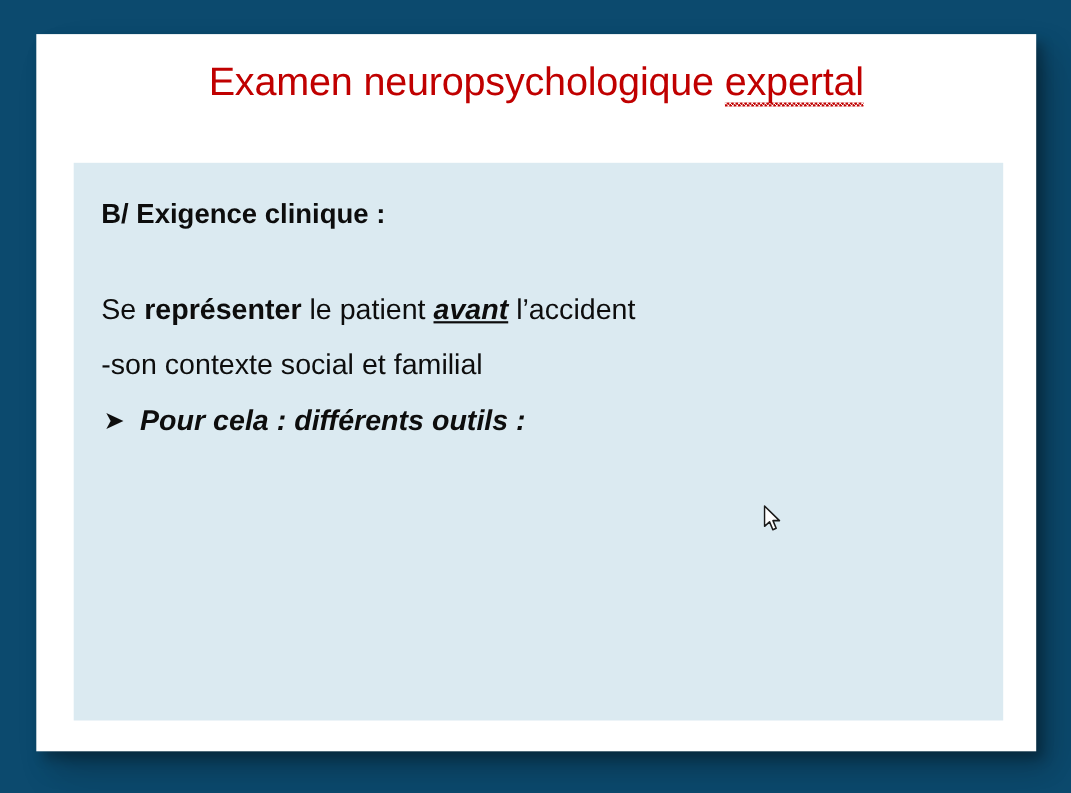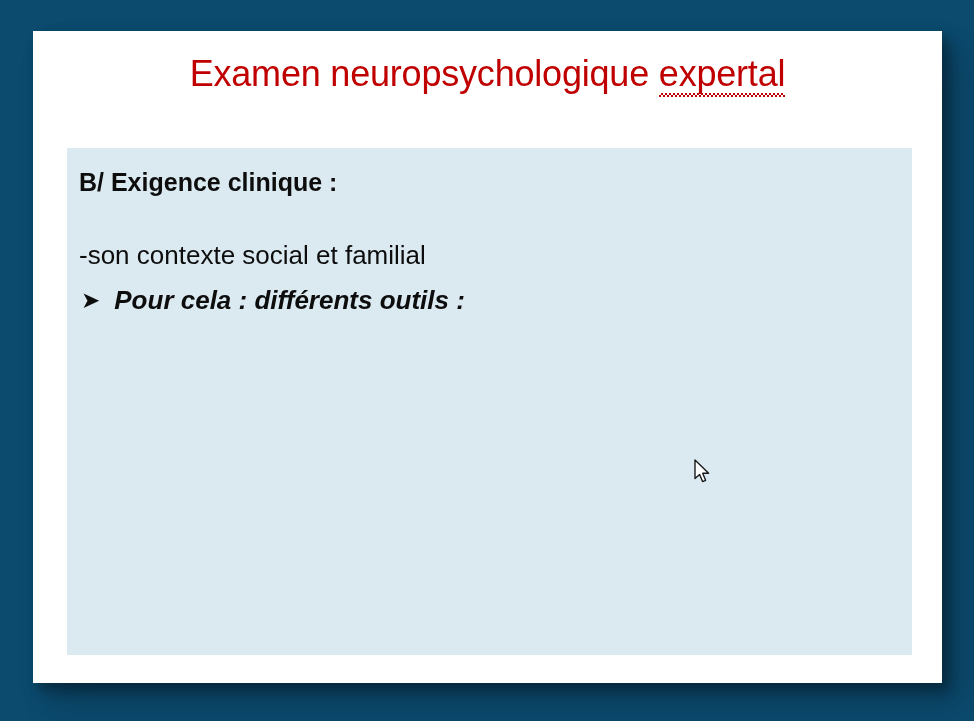--- a/index.html
+++ b/index.html
@@ -86,21 +86,21 @@
 
   .body-text {
     font-family: "Liberation Sans", "DejaVu Sans", sans-serif;
     font-size: 26px;
     line-height: 1.30;
     color: #0d0d0d;
     margin: 0;
   }
 
   .para {
-    margin: 4px;
+    margin: 17px;
     padding: 0;
   }
   .para + .para { margin-top: 12px; }
 
   .para-heading {
     font-weight: bold;
     font-size: 25px;
     margin-bottom: 0;
   }
   .spacer-line {
@@ -149,20 +149,21 @@
       <span>Examen neuropsychologique </span><span class="title-misspelled">expertal</span>
     </div>
 
     <div class="content-panel">
       <div class="body-text">
 
         <p class="para para-heading">B/ Exigence clinique :</p>
 
         <div class="spacer-line"></div>
 
+        <p class="para"><span>Se </span><span class="b">représenter</span><span> le patient </span><span class="bi-u">avant</span><span> l’accident</span></p>
 
 
         <p class="para">-son contexte social et familial</p>
 
 
 
         <p class="para bullet-para">
           <span class="arrow-bullet">➤</span>
           <span>Pour cela : différents outils :</span>
         </p>

